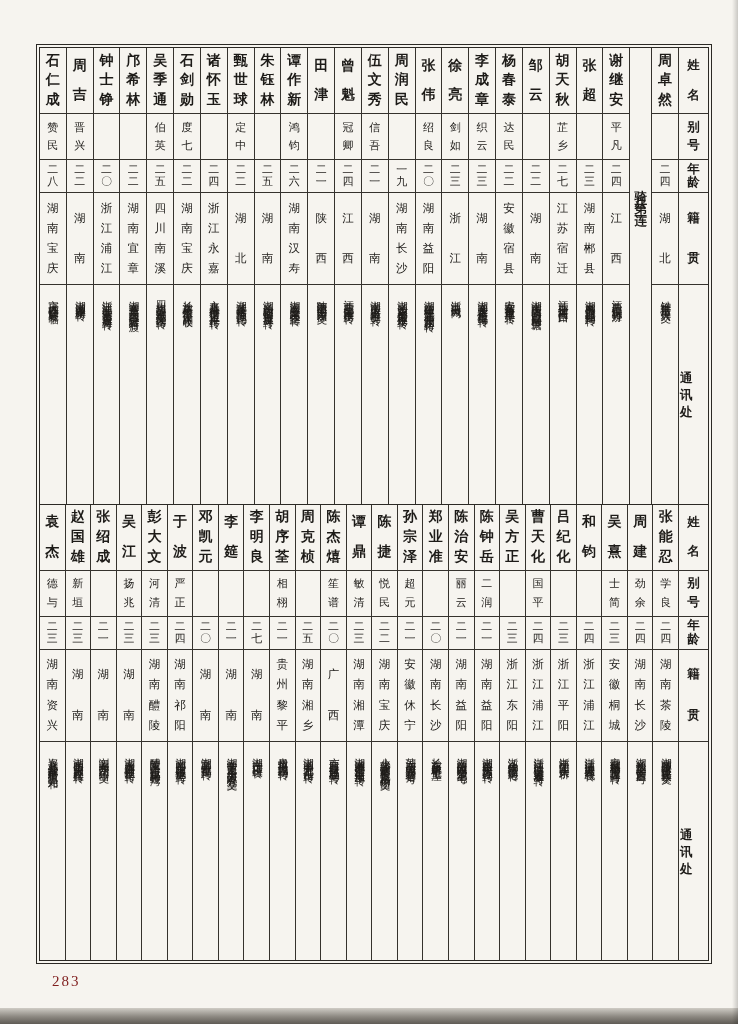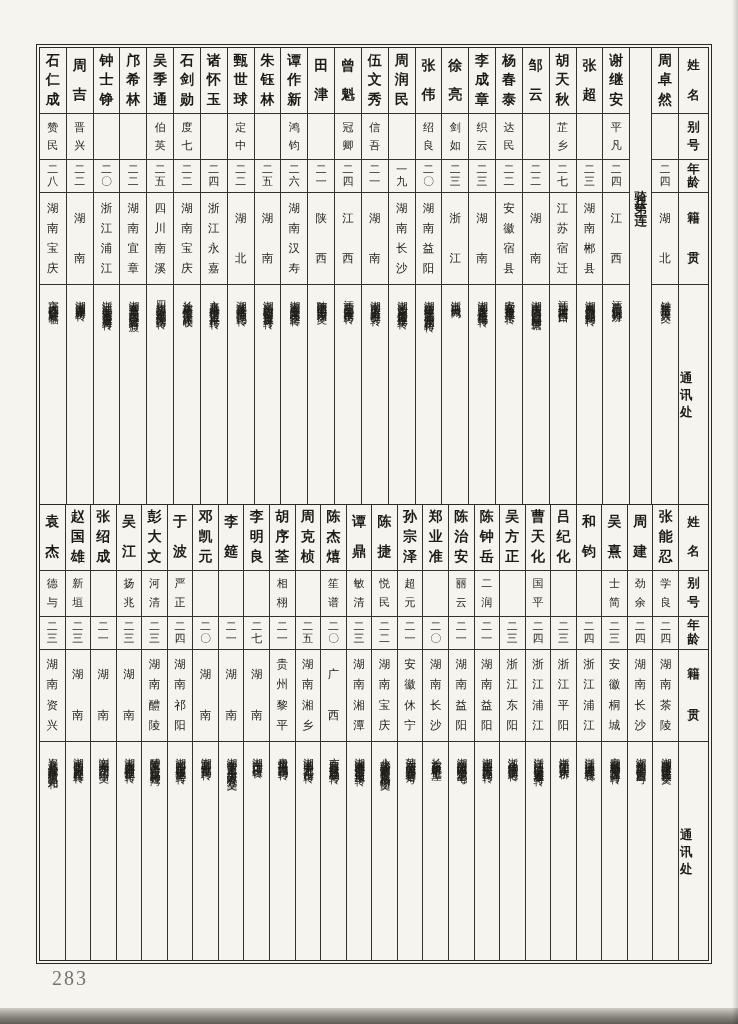--- a/index.html
+++ b/index.html
@@ -62,21 +62,21 @@
     font-size:10.5px; line-height:12.5px; letter-spacing:1.5px;
     max-height:100%;
   }
   .section-label {
     font-size:12.5px; font-weight:bold; letter-spacing:6px; line-height:14px;
   }
   .label-col .cell { font-size:12.5px; font-weight:bold; }
 
   .page-number {
     position:absolute; left:52px; bottom:34px;
-    font-size:20px; letter-spacing:2px; color:#737373;font-family:Liberation Serif, serif;
+    font-size:15px; letter-spacing:2px; color:#7f1d1d;font-family:Liberation Serif, serif;
   }
   .scan-edge {
     position:absolute; left:0; right:0; bottom:0; height:16px;
     background:linear-gradient(to bottom,#cfccc5 0%, #8b8780 55%, #5f5b55 100%);
   }
 </style>
 </head>
 <body>
 
 <div class="page">

